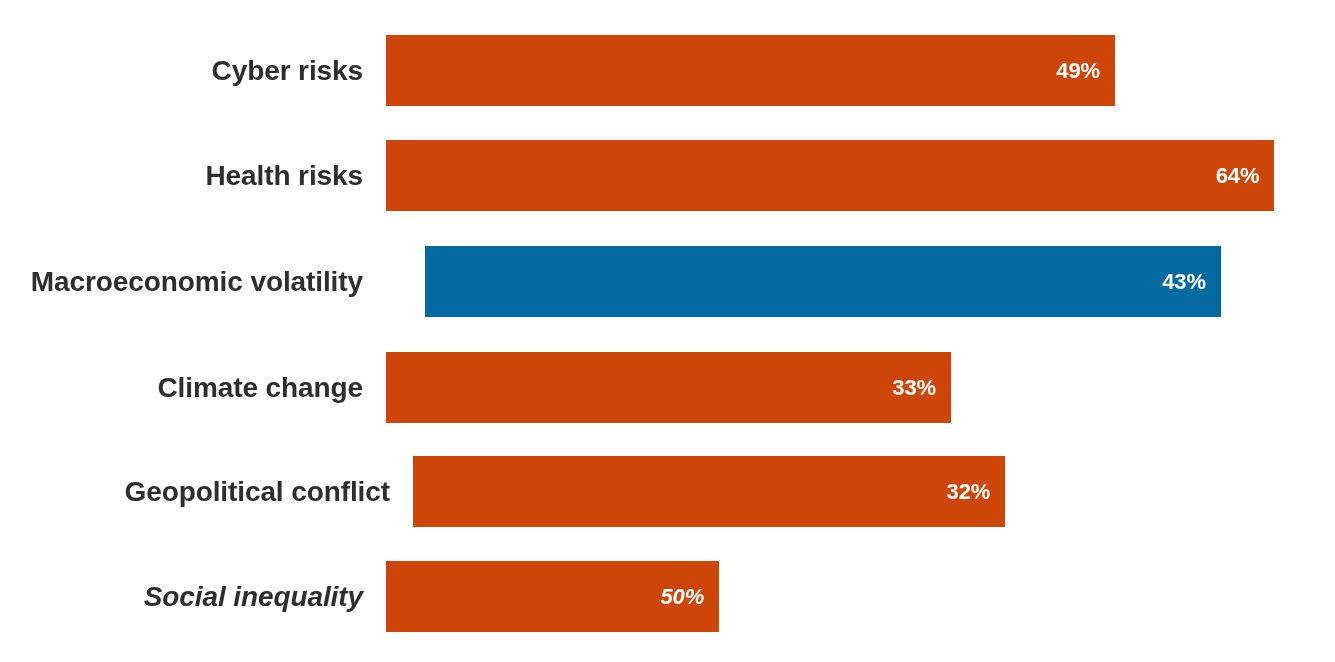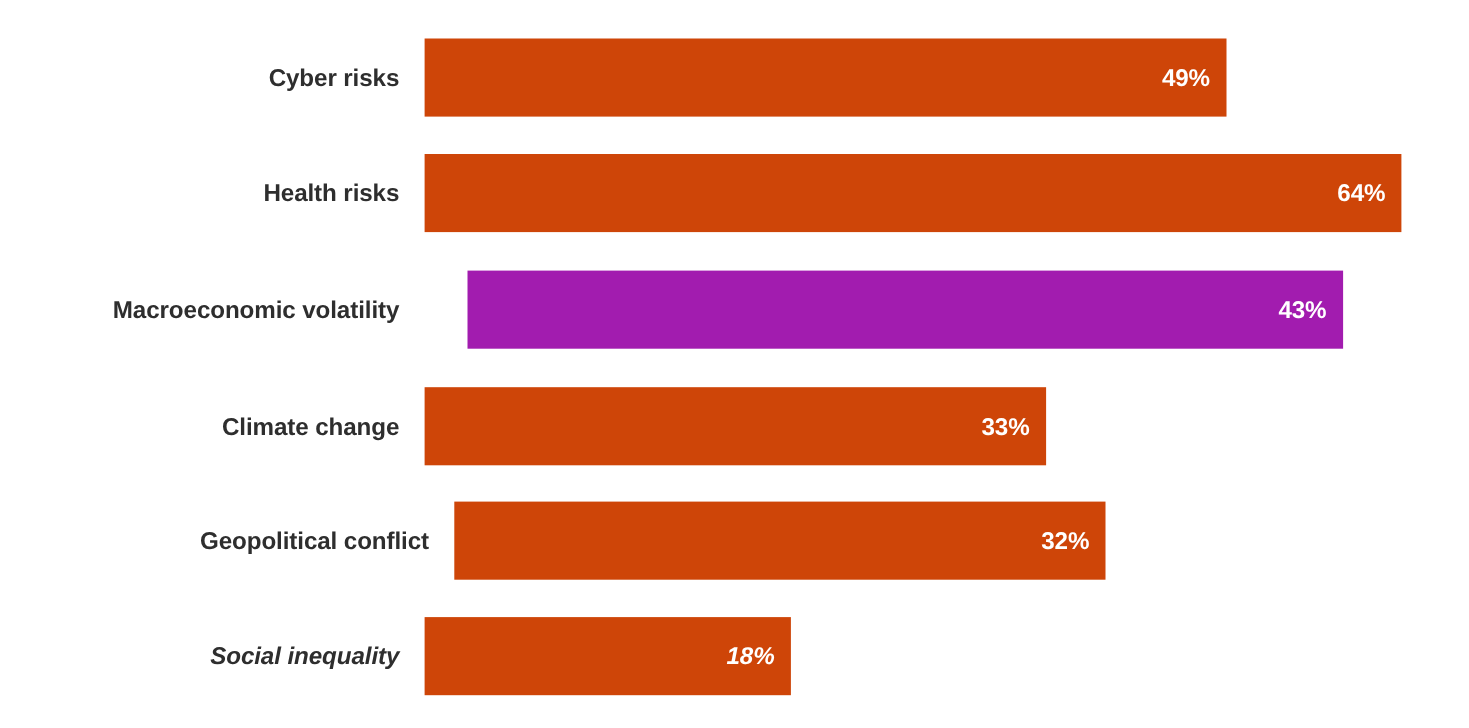--- a/index.html
+++ b/index.html
@@ -22,21 +22,21 @@
     position: absolute;
     left: 0;
     width: 1335px;
     display: flex;
     align-items: center;
   }
   .cat-label {
     width: 363px;
     flex: 0 0 363px;
     text-align: right;
-    font-size: 22px;
+    font-size: 28px;
     font-weight: bold;
     color: #2e2e2e;
     letter-spacing: -0.1px;
     line-height: 1;
     white-space: nowrap;
     padding-right: 0;
     box-sizing: border-box;
   }
   .bar-track {
     position: relative;
@@ -82,21 +82,21 @@
       <div class="cat-label">Health risks</div>
       <div class="bar-track">
         <div class="bar-fill" style="width: 888.48px; background: rgb(206, 69, 8);">
           <span class="bar-value">64%</span>
         </div>
       </div>
     </div>
     <div class="bar-row" style="top: 246px; height: 71px; gap: 39px;">
       <div class="cat-label">Macroeconomic volatility</div>
       <div class="bar-track">
-        <div class="bar-fill" style="width: 795.93px; background: #a21caf;">
+        <div class="bar-fill" style="width: 795.93px; background: #0369a1;">
           <span class="bar-value">43%</span>
         </div>
       </div>
     </div>
     <div class="bar-row" style="top: 352px; height: 71px; border-radius: 27px;">
       <div class="cat-label">Climate change</div>
       <div class="bar-track">
         <div class="bar-fill" style="width: 565px; background: rgb(206, 69, 8);">
           <span class="bar-value">33%</span>
         </div>
@@ -107,17 +107,17 @@
       <div class="bar-track">
         <div class="bar-fill" style="width: 592.32px; background: rgb(206, 69, 8);">
           <span class="bar-value">32%</span>
         </div>
       </div>
     </div>
     <div class="bar-row" style="top: 561px; height: 71px; font-style: italic;">
       <div class="cat-label">Social inequality</div>
       <div class="bar-track">
         <div class="bar-fill" style="width: 333.18px; background: rgb(206, 69, 8);">
-          <span class="bar-value">18%</span>
+          <span class="bar-value">50%</span>
         </div>
       </div>
     </div>
   </div>
 
 </body></html>

